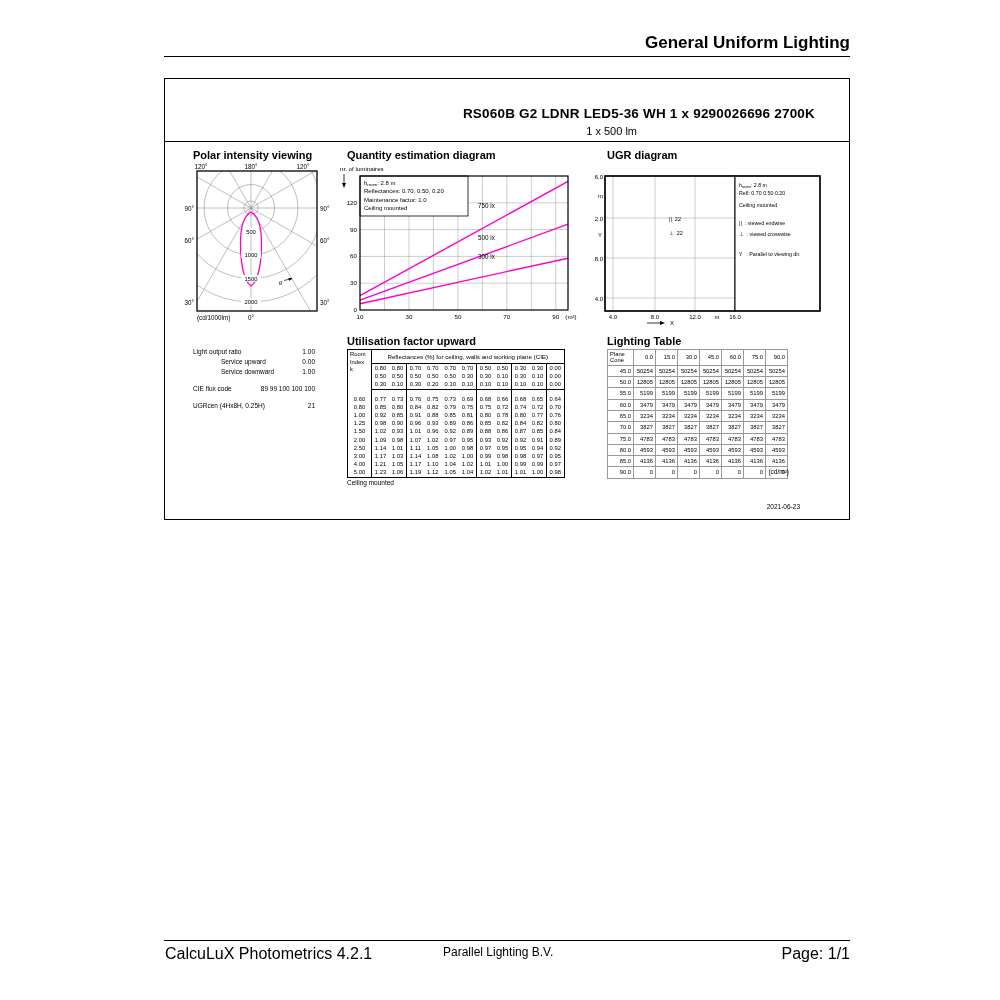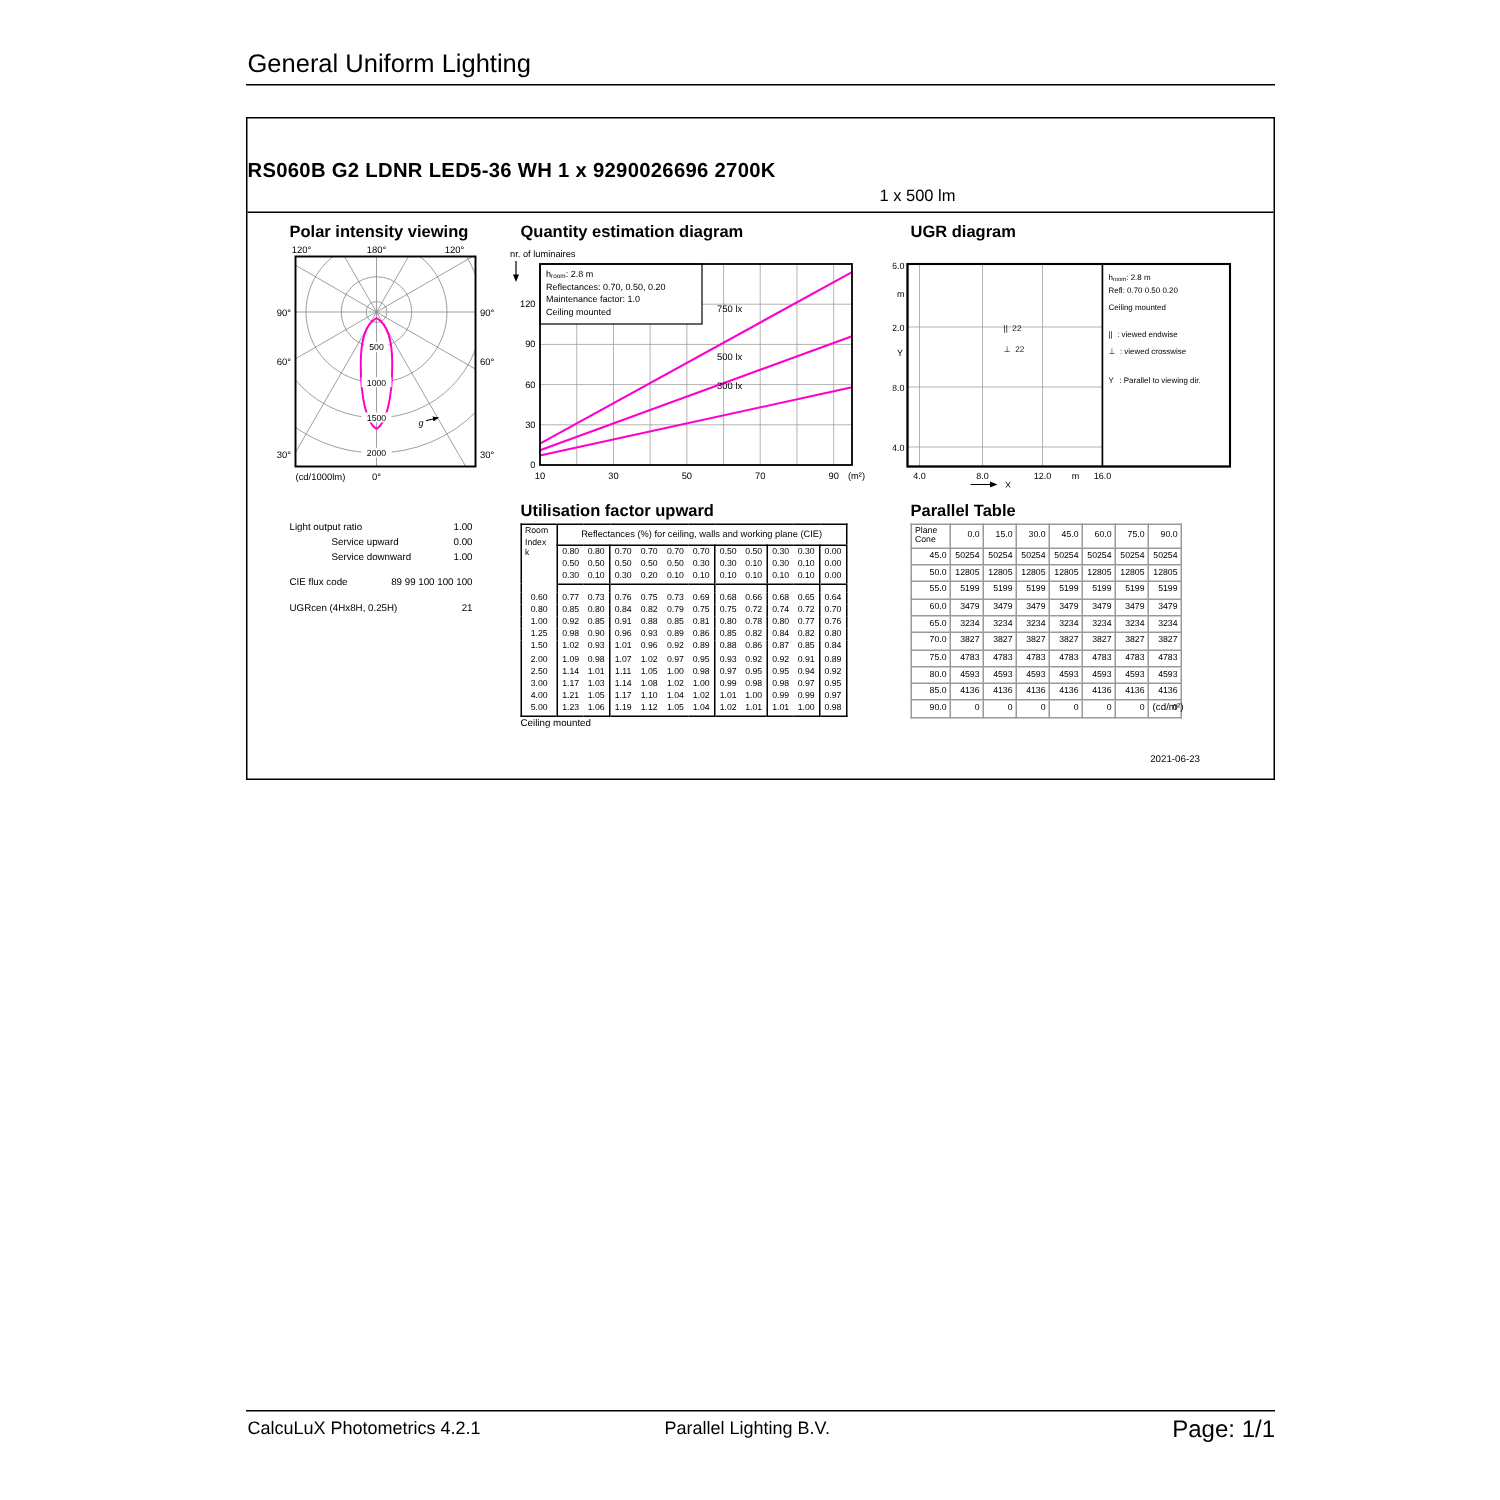--- a/index.html
+++ b/index.html
@@ -1,22 +1,22 @@
 <!DOCTYPE html>
 <html><head>
 <meta charset="utf-8">
 <style>
   html,body{margin:0;padding:0;background:#fff}
   .page{position:relative;width:1000px;height:1000px;background:#fff;color:#000;
         font-family:"Liberation Sans",sans-serif;overflow:hidden}
-  .header-title{position:absolute;top:33px;left:165px;width:685px;
-        font-size:17px;font-weight:normal}
+  .header-title{position:absolute;top:33px;left:165px;width:685px;text-align:right;
+        font-size:17px;font-weight:bold}
   .header-rule{position:absolute;top:56px;left:164px;width:686px;border-top:1.8px solid #000}
   .main-box{position:absolute;left:164px;top:78px;width:684px;height:440px;border:1.5px solid #000}
-  .doc-title{position:absolute;top:27px;left:0;width:650px;text-align:left;
+  .doc-title{position:absolute;top:27px;left:0;width:650px;text-align:right;
         font-size:13.5px;font-weight:bold;letter-spacing:0.2px}
   .doc-subtitle{position:absolute;top:46px;right:212px;font-size:11px}
   .title-sep{position:absolute;top:62px;left:0;width:100%;border-top:1px solid #000}
   .section-title{position:absolute;font-size:11px;font-weight:bold;white-space:nowrap}
   .st-polar{left:28px;top:70px}
   .st-quantity{left:182px;top:70px}
   .st-ugr{left:442px;top:70px}
   .st-uf{left:182px;top:256px}
   .st-lum{left:442px;top:256px}
   .diagram{position:absolute}
@@ -43,21 +43,21 @@
   .uf-note{position:absolute;left:182px;top:400px;font-size:6.5px}
   
   .lum{position:absolute;left:442px;top:270px;border-collapse:collapse;border:1.2px solid #000;
       table-layout:fixed;font-size:5.8px;line-height:10.3px}
   .lum td{border:0.5px solid #999;text-align:right;padding:0 2px}
   .lum td.corner{text-align:left;line-height:6.4px;padding:1px 2px}
   .lum-unit{position:absolute;left:442px;top:389px;width:182px;text-align:right;font-size:6.5px}
   .date{position:absolute;left:560px;top:424px;width:75px;text-align:right;font-size:6.5px}
   
   .footer-rule{position:absolute;top:940px;left:164px;width:686px;border-top:1.5px solid #000}
-  .footer-left{position:absolute;top:945px;left:165px;font-size:12px}
+  .footer-left{position:absolute;top:945px;left:165px;font-size:16px}
   .footer-center{position:absolute;top:945px;left:443px;font-size:12px}
   .footer-right{position:absolute;top:945px;left:165px;width:685px;text-align:right;font-size:16px}
 </style>
 </head>
 <body>
 
 <div class="page">
 
   <div class="header-title">General Uniform Lighting</div>
   <div class="header-rule"></div>
@@ -477,21 +477,21 @@
             <td class="gs">1.02</td>
             <td>1.01</td>
             <td class="gs">1.01</td>
             <td>1.00</td>
             <td class="gs">0.98</td>
           </tr>
         </tbody>
       </table>
     <div class="uf-note">Ceiling mounted</div>
 
-    <div class="section-title st-lum">Parallel Table</div>
+    <div class="section-title st-lum">Lighting Table</div>
     <table class="lum" id="lum-table">
         <colgroup>
           <col style="width:26px">
           <col style="width:22px">
           <col style="width:22px">
           <col style="width:22px">
           <col style="width:22px">
           <col style="width:22px">
           <col style="width:22px">
           <col style="width:22px">

